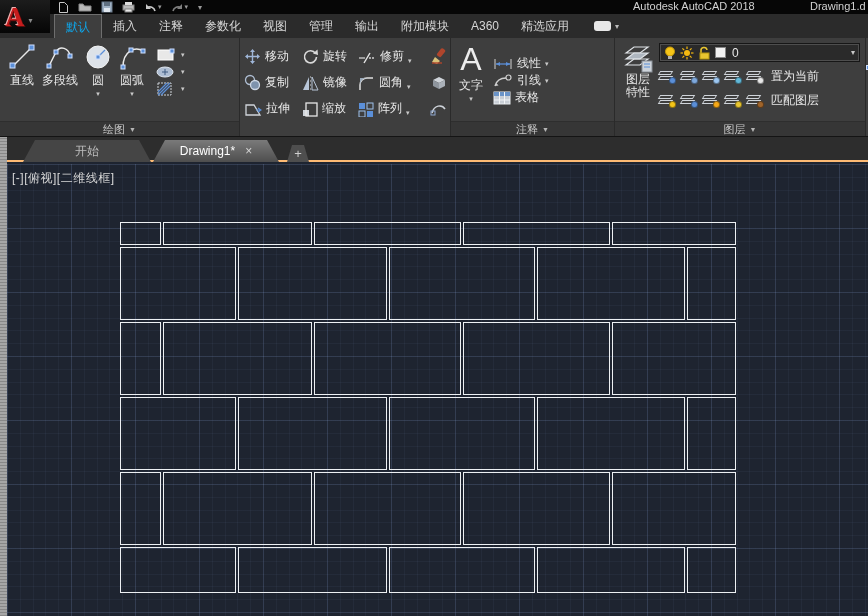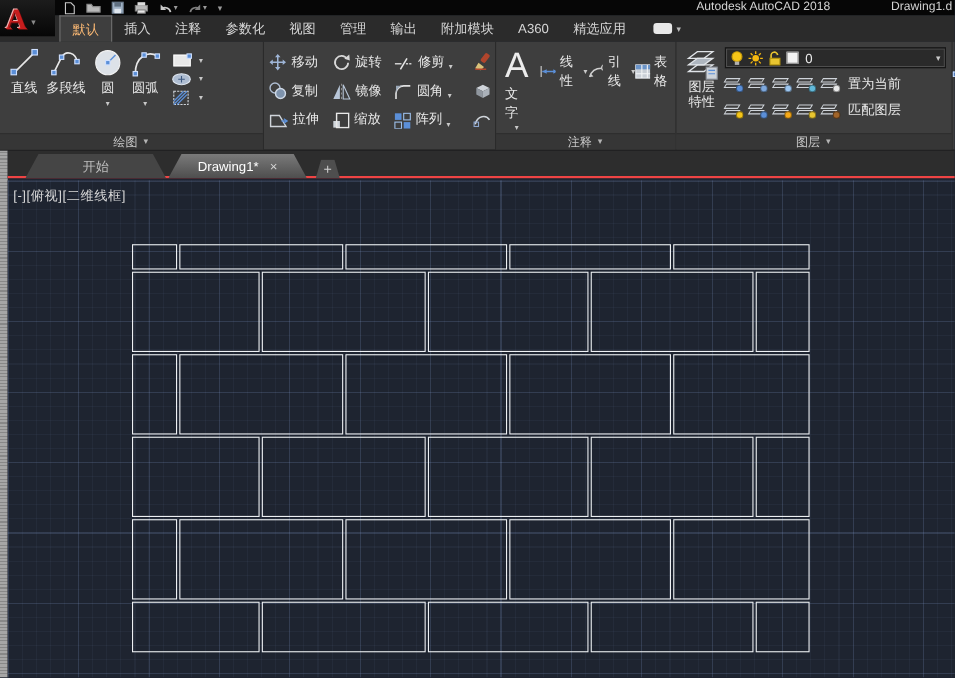--- a/index.html
+++ b/index.html
@@ -16,21 +16,21 @@
   .wtitle.t2 { left:810px; right:0; }
 
   
   .applogo { position:absolute; left:0; top:0; width:50px; height:33px; z-index:20; background:linear-gradient(#1c1c1c,#060606); display:flex; align-items:center; }
   .applogo .a { font-size:27px; font-weight:bold; font-family:"Liberation Serif","DejaVu Serif",serif; color:#c61d1d; text-shadow:1px 1px 0 #5a0d0d, -1px -1px 0 #f0b0b0; margin-left:5px; line-height:30px; }
   .applogo .dd { color:#8a8a8a; font-size:8px; margin-left:4px; margin-top:8px; }
 
   
   .tabrow { position:absolute; top:14px; left:0; right:0; height:24px; background:#2b2b2b; display:flex; align-items:flex-end; padding-left:54px; }
   .rtab { height:24px; line-height:24px; padding:0 11px; font-size:12px; color:#d6d6d6; }
-  .rtab.active { background:#3e3e3e; border:1px solid #6e6e6e; border-bottom:none; color:#fdba74;text-align:right; }
+  .rtab.active { background:#3e3e3e; border:1px solid #6e6e6e; border-bottom:none; color:#0ea5e9;text-align:right; }
   .connbtn { display:flex; align-items:center; gap:4px; margin-left:14px; height:24px; }
   .connbtn .pill { width:17px; height:10px; background:#e8e8e8; border-radius:3px; }
   .connbtn .dd { color:#bcbcbc; font-size:8px; }
 
   
   .ribbon { position:absolute; top:38px; left:0; right:0; height:99px; background:#3e3e3e; border-bottom:1px solid #141414; display:flex; }
   .panel { position:relative; height:100%; border-right:1px solid #2a2a2a; flex:none; }
   .ptitle { position:absolute; bottom:0; left:0; right:0; height:15px; background:#363636; border-top:1px solid #2e2e2e; color:#c9c9c9; font-size:11px; display:flex; align-items:center; justify-content:center; gap:4px; }
   .ptitle .dd { font-size:7px; color:#b5b5b5; }
   .lbl { font-size:12px; color:#e8e8e8; }
@@ -43,21 +43,21 @@
   .minicol { display:flex; flex-direction:column; justify-content:space-between; padding:3px 0 20px 4px; }
   .minirow { display:flex; align-items:center; gap:5px; height:18px; }
 
   
   .p-mod { width:211px; padding:5px 2px 18px 4px; display:grid; grid-template-columns:58px 56px 72px 20px; grid-auto-rows:26px; align-items:center; }
   .mcell { display:flex; align-items:flex-end; gap:4px; }
 
   
   .p-ann { width:164px; display:flex; padding:4px 2px 18px 8px; gap:10px; }
   .textA { font-size:32px; color:#ececec; line-height:34px; font-weight:400; }
-  .anncol { display:flex; flex-direction:row; justify-content:space-between; padding:2px 0 18px 0;margin-top:11px; }
+  .anncol { display:flex; flex-direction:column; justify-content:space-between; padding:2px 0 18px 0;margin-top:11px; }
   .annrow { display:flex; align-items:center; gap:4px; height:20px; }
 
   
   .p-layer { width:251px; padding:4px 4px 18px 4px; }
   .lp-big { position:absolute; left:5px; top:5px; width:36px; display:flex; flex-direction:column; align-items:center; }
   .lp-big .l2 { font-size:12px; color:#e8e8e8; line-height:13px; }
   .combo { position:absolute; left:44px; top:5px; right:5px; height:19px; background:#2a2a2a; border:1px solid #161616; box-shadow:inset 0 0 0 1px #4e4e4e; display:flex; align-items:center; gap:4px; padding:0 4px; }
   .combo .lname { color:#e8e8e8; font-size:12px; margin-left:2px; }
   .combo .sp { flex:1; }
   .swatch { width:11px; height:11px; background:#f2f2f2; border:1px solid #888; }
@@ -68,21 +68,21 @@
   .lyr i.a { top:1px; } .lyr i.b { top:6px; }
   .lyr .dot { position:absolute; width:7px; height:7px; border-radius:50%; right:-2px; bottom:-2px; border:1px solid rgba(0,0,0,.4); }
 
   
   .p-part { width:16px; padding-top:18px; overflow:hidden; }
   .p-part .blk { width:15px; height:11px; background:#ececec; position:relative; margin-left:3px; }
   .p-part .blk i { position:absolute; left:-3px; bottom:-3px; width:5px; height:5px; background:#5b8fd8; border:1px solid #cfe0ff; }
   .p-part .txt { font-size:12px; color:#e8e8e8; margin-top:16px; margin-left:3px; }
 
   
-  .ftabbar { position:absolute; top:137px; left:7px; right:0; height:25px; background:#2d2d2d; border-bottom:2px solid #ef4444; }
+  .ftabbar { position:absolute; top:137px; left:7px; right:0; height:25px; background:#2d2d2d; border-bottom:2px solid #fdba74; }
   .ftab { position:absolute; top:3px; height:22px; font-size:12px; display:flex; align-items:center; justify-content:center; }
   .ftab-start { left:16px; width:128px; background:#454545; color:#bdbdbd; clip-path:polygon(12px 0,calc(100% - 12px) 0,100% 100%,0 100%); }
   .ftab-draw { left:146px; width:126px; background:linear-gradient(#7a7a7a,#4e4e4e); color:#fff; clip-path:polygon(12px 0,calc(100% - 12px) 0,100% 100%,0 100%); gap:10px; }
   .ftab-draw .x { color:#d5d5d5; font-size:12px; }
   .ftab-plus { left:280px; top:8px; width:22px; height:17px; background:#4e4e4e; color:#cfcfcf; border-radius:4px 4px 0 0; clip-path:polygon(5px 0,calc(100% - 5px) 0,100% 100%,0 100%); font-size:13px; }
 
   
   .canvas { position:absolute; top:164px; left:7px; right:0; bottom:0; background-color:#1e2430;
     background-image:
       repeating-linear-gradient(to right, rgba(130,155,205,0.16) 0 1px, transparent 1px 64px),

